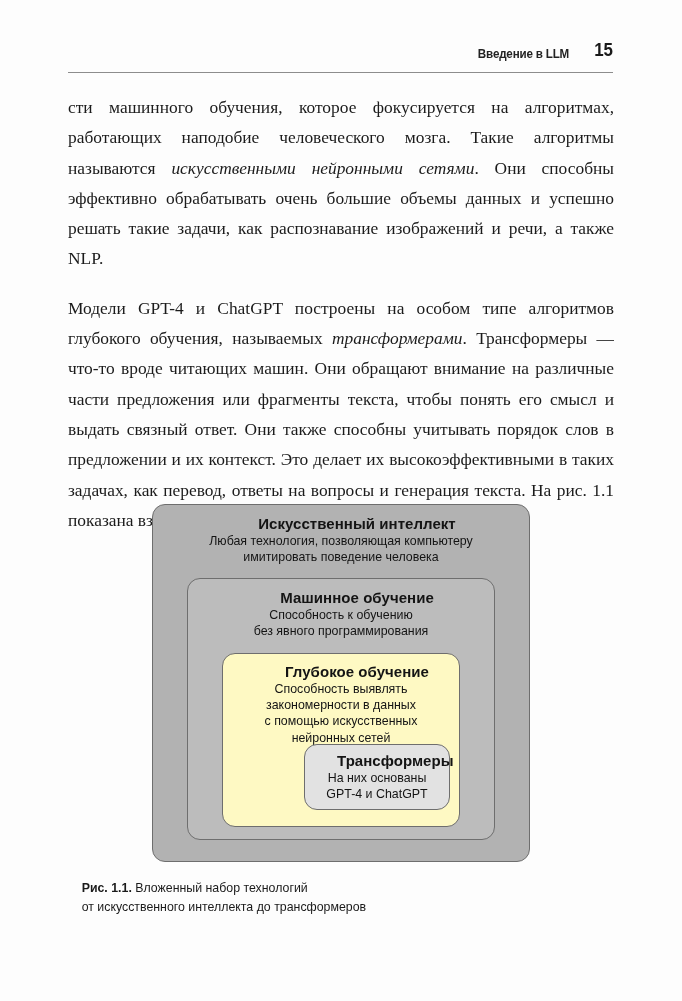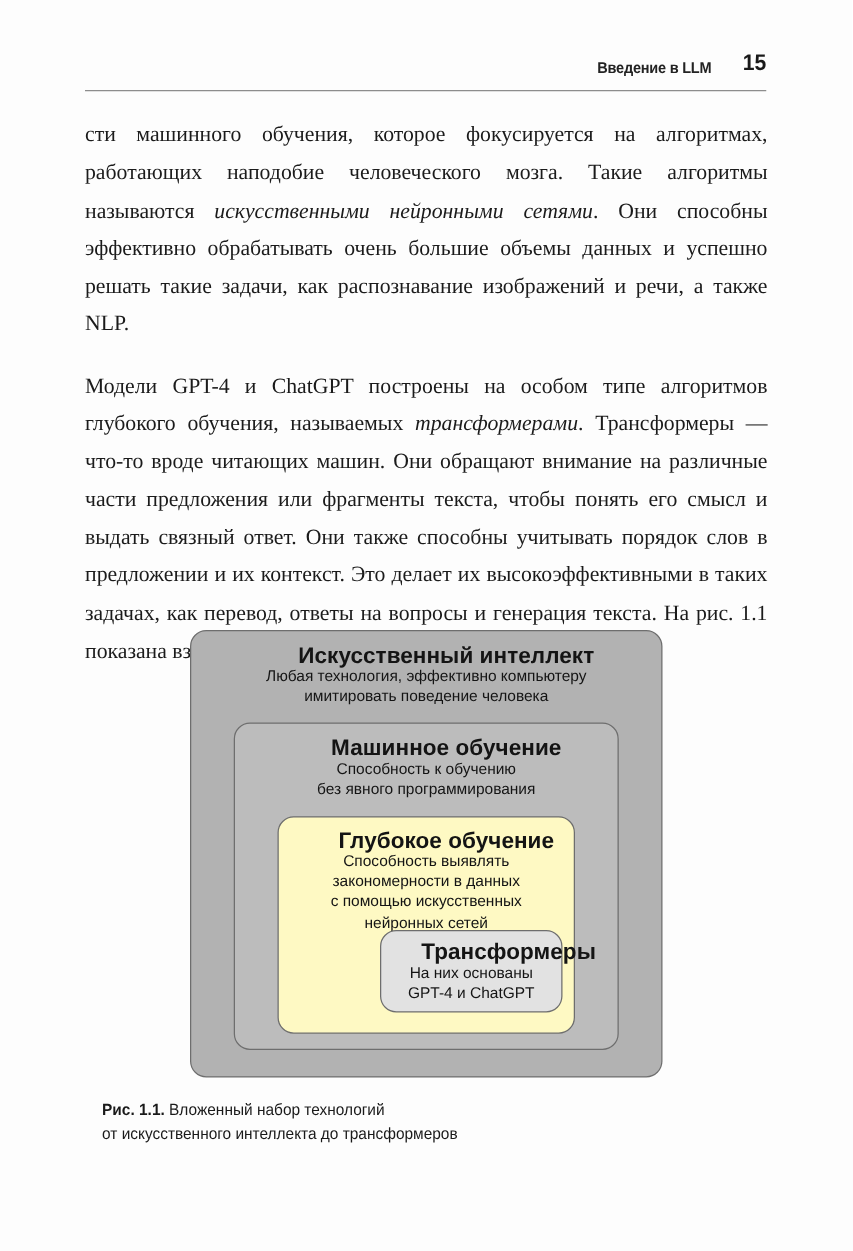--- a/index.html
+++ b/index.html
@@ -101,21 +101,21 @@
     box-sizing: border-box;
     border-radius: 13px;
     border: 1px solid #6e6e6e;
     position: absolute;
     text-align: center;
     font-family: "Liberation Sans", "DejaVu Sans", sans-serif;
     color: #141414;
   }
   .layer-title {
     font-weight: bold;
-    font-size: 18px;
+    font-size: 15px;
     line-height: 16.5px;
     letter-spacing: 0.05px;
     padding-left: 32px;
   }
   .layer-desc {
     font-size: 12.4px;
     line-height: 16.4px;
   }
   .layer-desc div {
     white-space: nowrap;
@@ -195,21 +195,21 @@
 
     <p class="para last-line-left"><span>Модели GPT-4 и ChatGPT построены на особом типе алгоритмов глубокого обучения, называемых </span><em>трансформерами</em><span>. Трансформеры — что-то вроде читающих машин. Они обращают внимание на различные части предложения или фрагменты текста, чтобы понять его смысл и выдать связный ответ. Они также способны учитывать порядок слов в предложении и их контекст. Это делает их высокоэффективными в таких задачах, как перевод, ответы на вопросы и генерация текста. На рис. 1.1 показана взаимосвязь между этими понятиями.</span></p>
 
   </div>
 
   <div class="figure">
 
     <div class="layer layer-ai">
       <div class="layer-title">Искусственный интеллект</div>
       <div class="layer-desc">
-        <div>Любая технология, эффективно компьютеру</div>
+        <div>Любая технология, позволяющая компьютеру</div>
         <div>имитировать поведение человека</div>
       </div>
     </div>
 
     <div class="layer layer-ml">
       <div class="layer-title">Машинное обучение</div>
       <div class="layer-desc">
         <div>Способность к обучению</div>
         <div>без явного программирования</div>
       </div>

